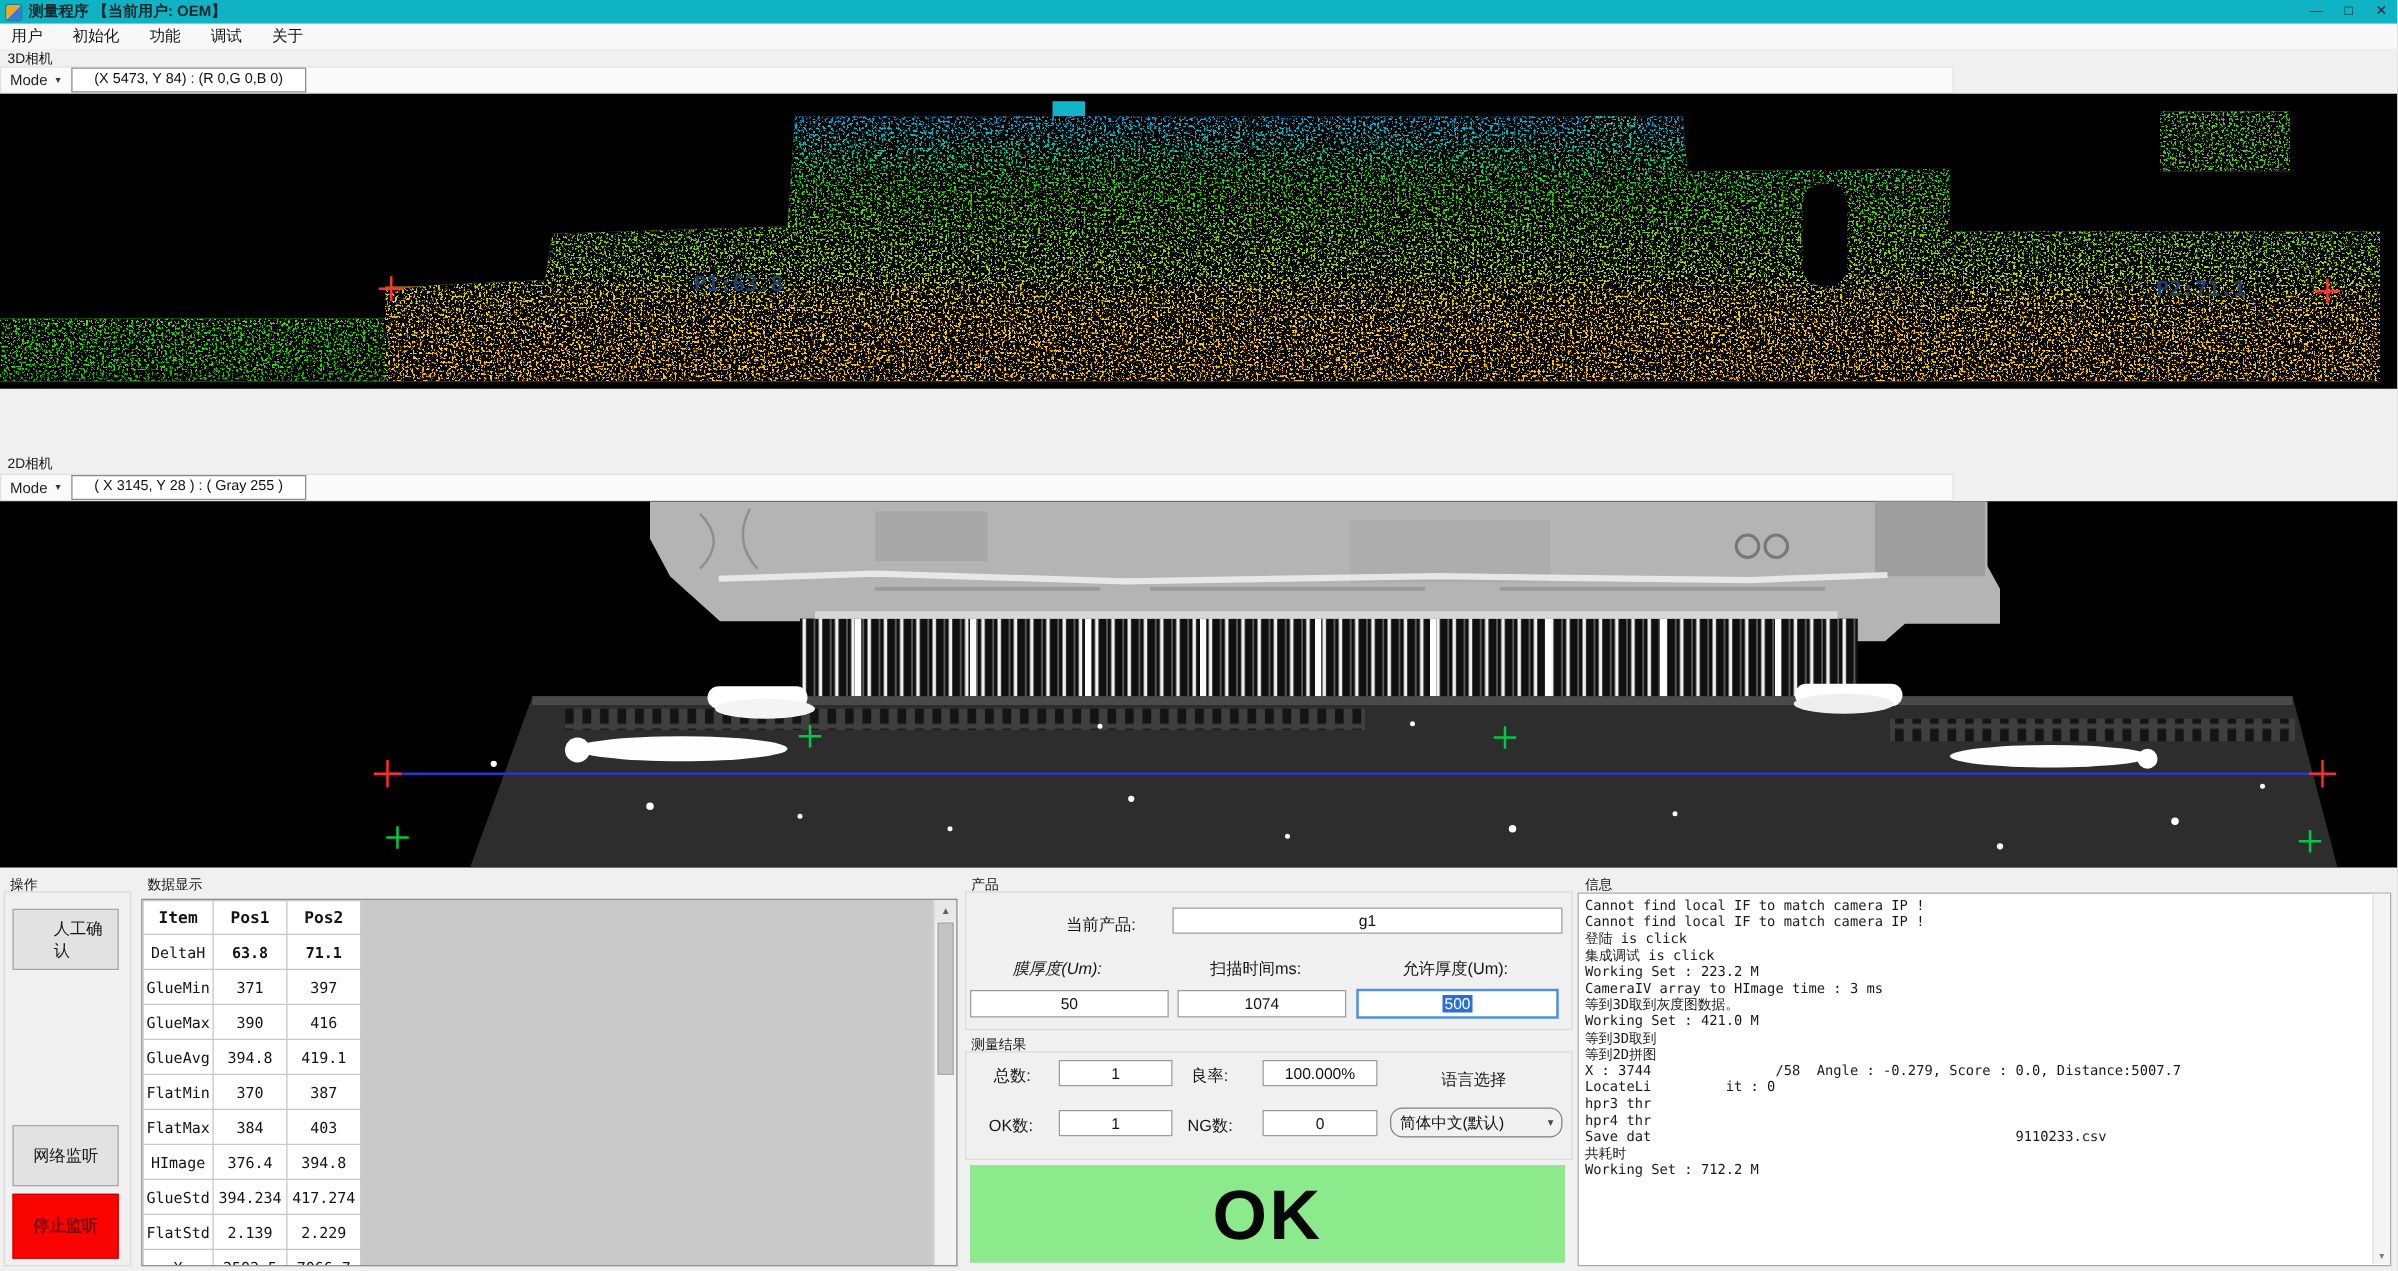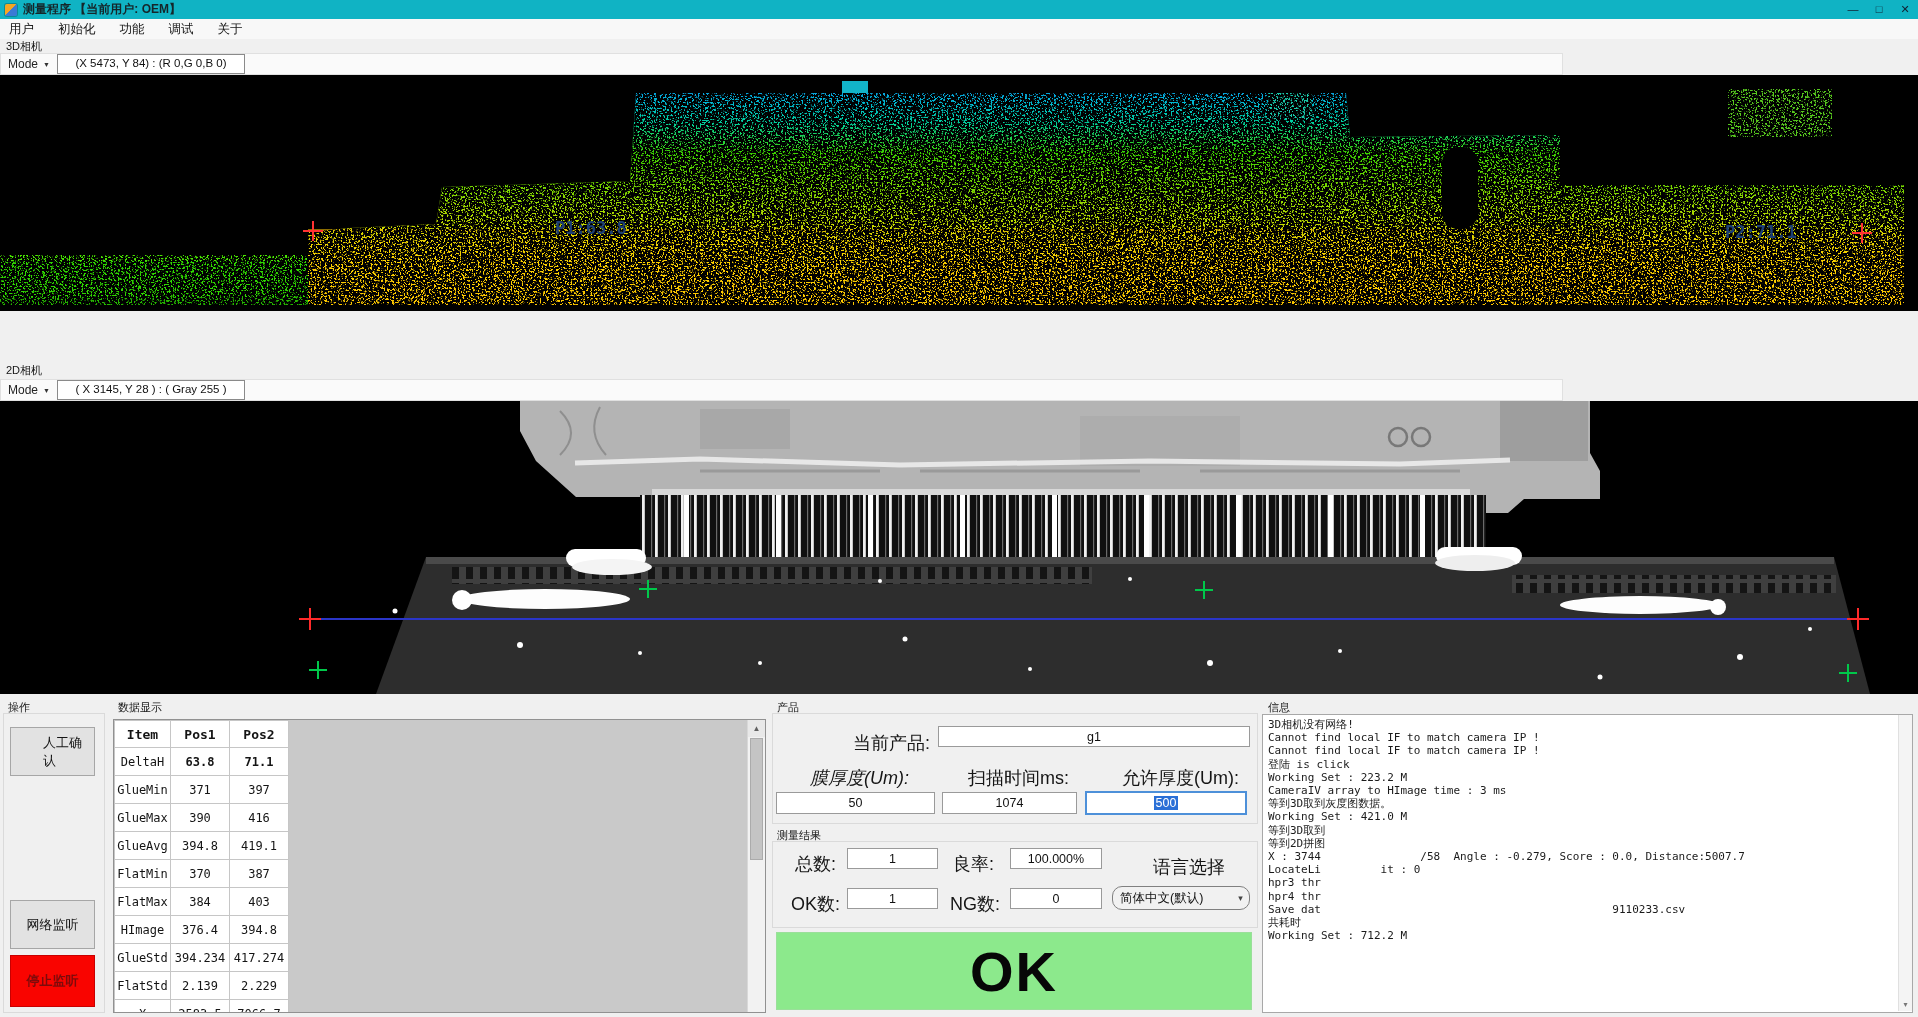--- a/index.html
+++ b/index.html
@@ -45,21 +45,21 @@
       font-family:"DejaVu Sans Mono",monospace;color:#141414;background:#fff;overflow:hidden;}
   #table-ctl th{font-size:13px;font-weight:bold;height:26px;width:58px;}
   #table-ctl th:first-child{width:55px;}
   #table-ctl td{font-size:12px;height:27px;}
   td.sel-item{background:#1464d2;color:#fff;}
   td.sel-val{background:#27b24b;color:#7c1c1c;font-weight:bold;}
   .vscroll{position:absolute;right:0;top:0;width:17px;height:100%;background:#f2f2f2;border-left:1px solid #d8d8d8;}
   .vscroll .arrow{height:17px;text-align:center;font-size:8px;line-height:17px;color:#606060;background:#e8e8e8;}
   .vscroll .thumb{margin:1px 2px;height:120px;background:#c4c4c4;border:1px solid #ababab;}
   
-  .flabel{position:absolute;font-size:18px;color:#151515;white-space:nowrap;}
+  .flabel{position:absolute;font-size:13px;color:#151515;white-space:nowrap;}
   .field{position:absolute;border:1px solid #9a9a9a;background:#fff;font-size:12.5px;text-align:center;
       color:#111;box-sizing:border-box;display:flex;align-items:center;justify-content:center;}
   .field.focus{border:2px solid #4d90d9;}
   .txtsel{background:#2a6fd6;color:#fff;padding:0 2px;}
   .combo{position:absolute;border:1px solid #808080;background:#f1f1f1;box-sizing:border-box;
       display:flex;align-items:center;font-size:12.5px;color:#111;}
   .combo .ctext{flex:1;padding-left:7px;}
   .combo .carrow{width:17px;text-align:center;font-size:9px;color:#444;}
   
   #banner{position:absolute;left:776px;top:932px;width:476px;height:78px;background:#8ce98c;
@@ -343,24 +343,24 @@
   <div class="flabel" style="left:1153px;top:855px;">语言选择</div>
   <div class="combo" style="left:1112px;top:886px;width:138px;height:24px;border-radius:10px;">
     <span class="ctext">简体中文(默认)</span>
     <span class="carrow">▾</span>
   </div>
 
   <div id="banner">OK</div>
 
   <div class="gb-label" style="left:1268px;top:700px;">信息</div>
   <div id="info-box">
-      <div class="log-line">3D相机没有网络!</div>
       <div class="log-line">Cannot find local IF to match camera IP !</div>
       <div class="log-line">Cannot find local IF to match camera IP !</div>
       <div class="log-line">登陆 is click</div>
+      <div class="log-line">集成调试 is click</div>
       <div class="log-line">Working Set : 223.2 M</div>
       <div class="log-line">CameraIV array to HImage time : 3 ms</div>
       <div class="log-line">等到3D取到灰度图数据。</div>
       <div class="log-line">Working Set : 421.0 M</div>
       <div class="log-line">等到3D取到</div>
       <div class="log-line">等到2D拼图</div>
       <div class="log-line">X : 3744               /58  Angle : -0.279, Score : 0.0, Distance:5007.7</div>
       <div class="log-line">LocateLi         it : 0</div>
       <div class="log-line">hpr3 thr</div>
       <div class="log-line">hpr4 thr</div>

